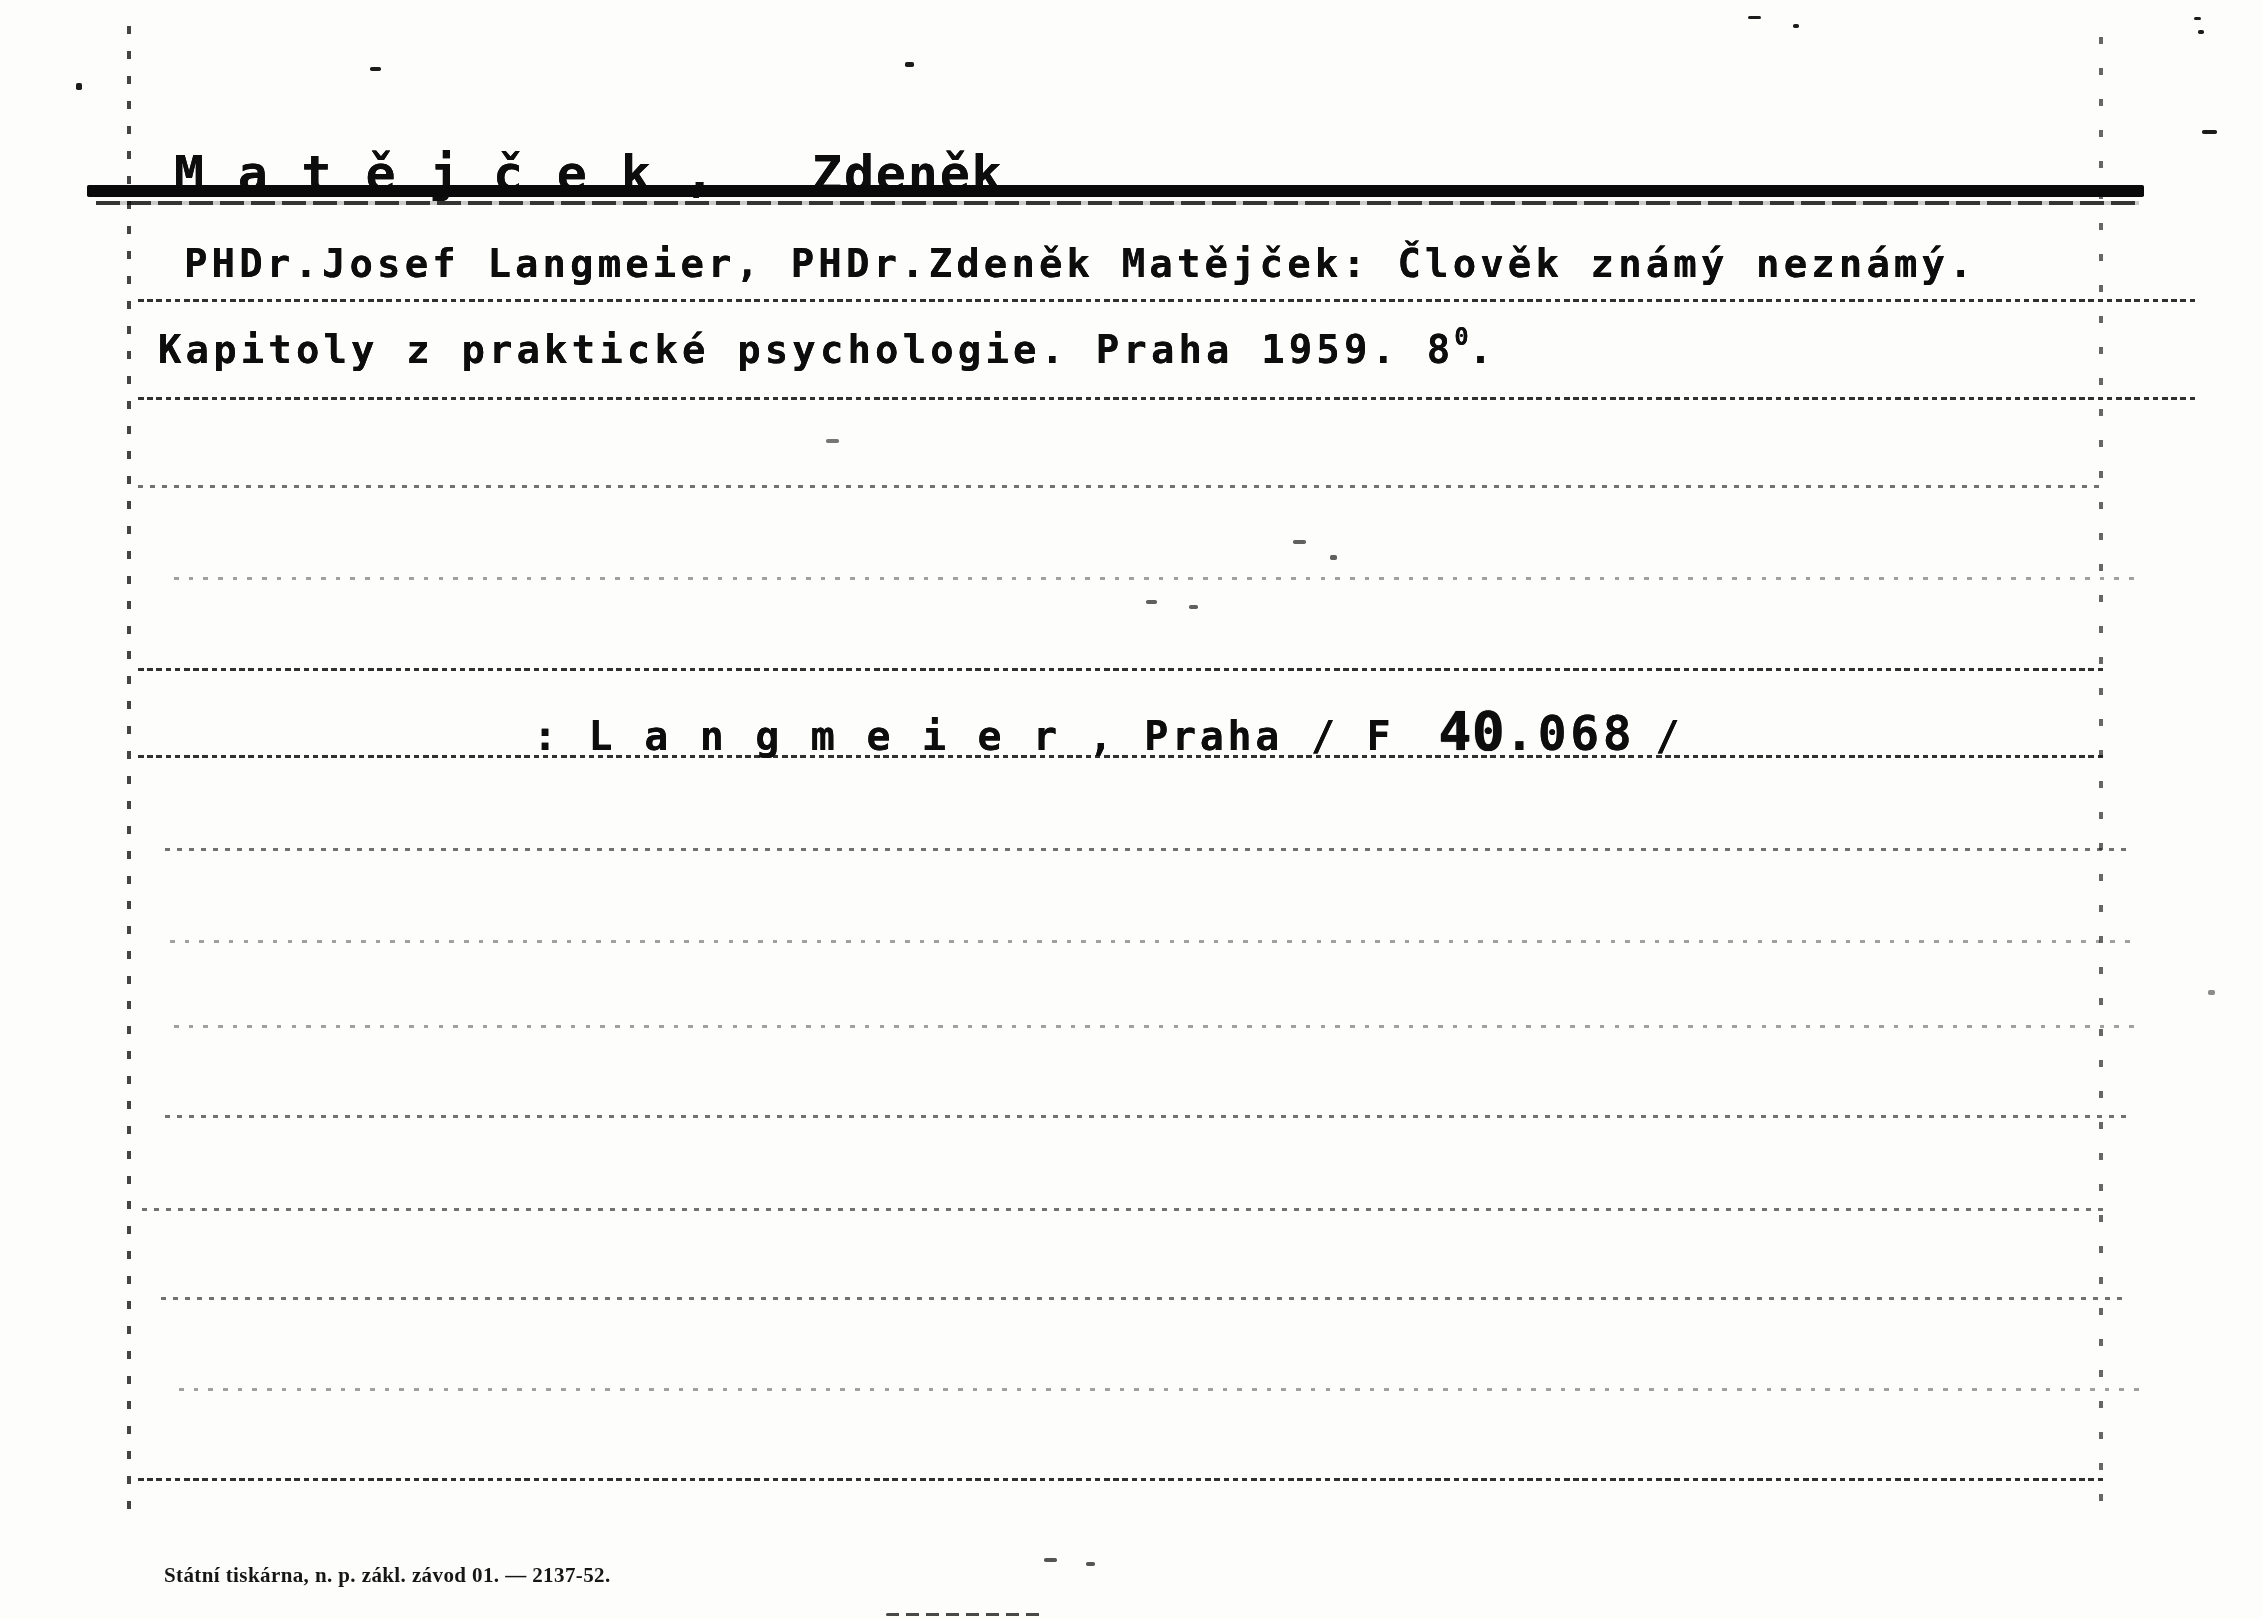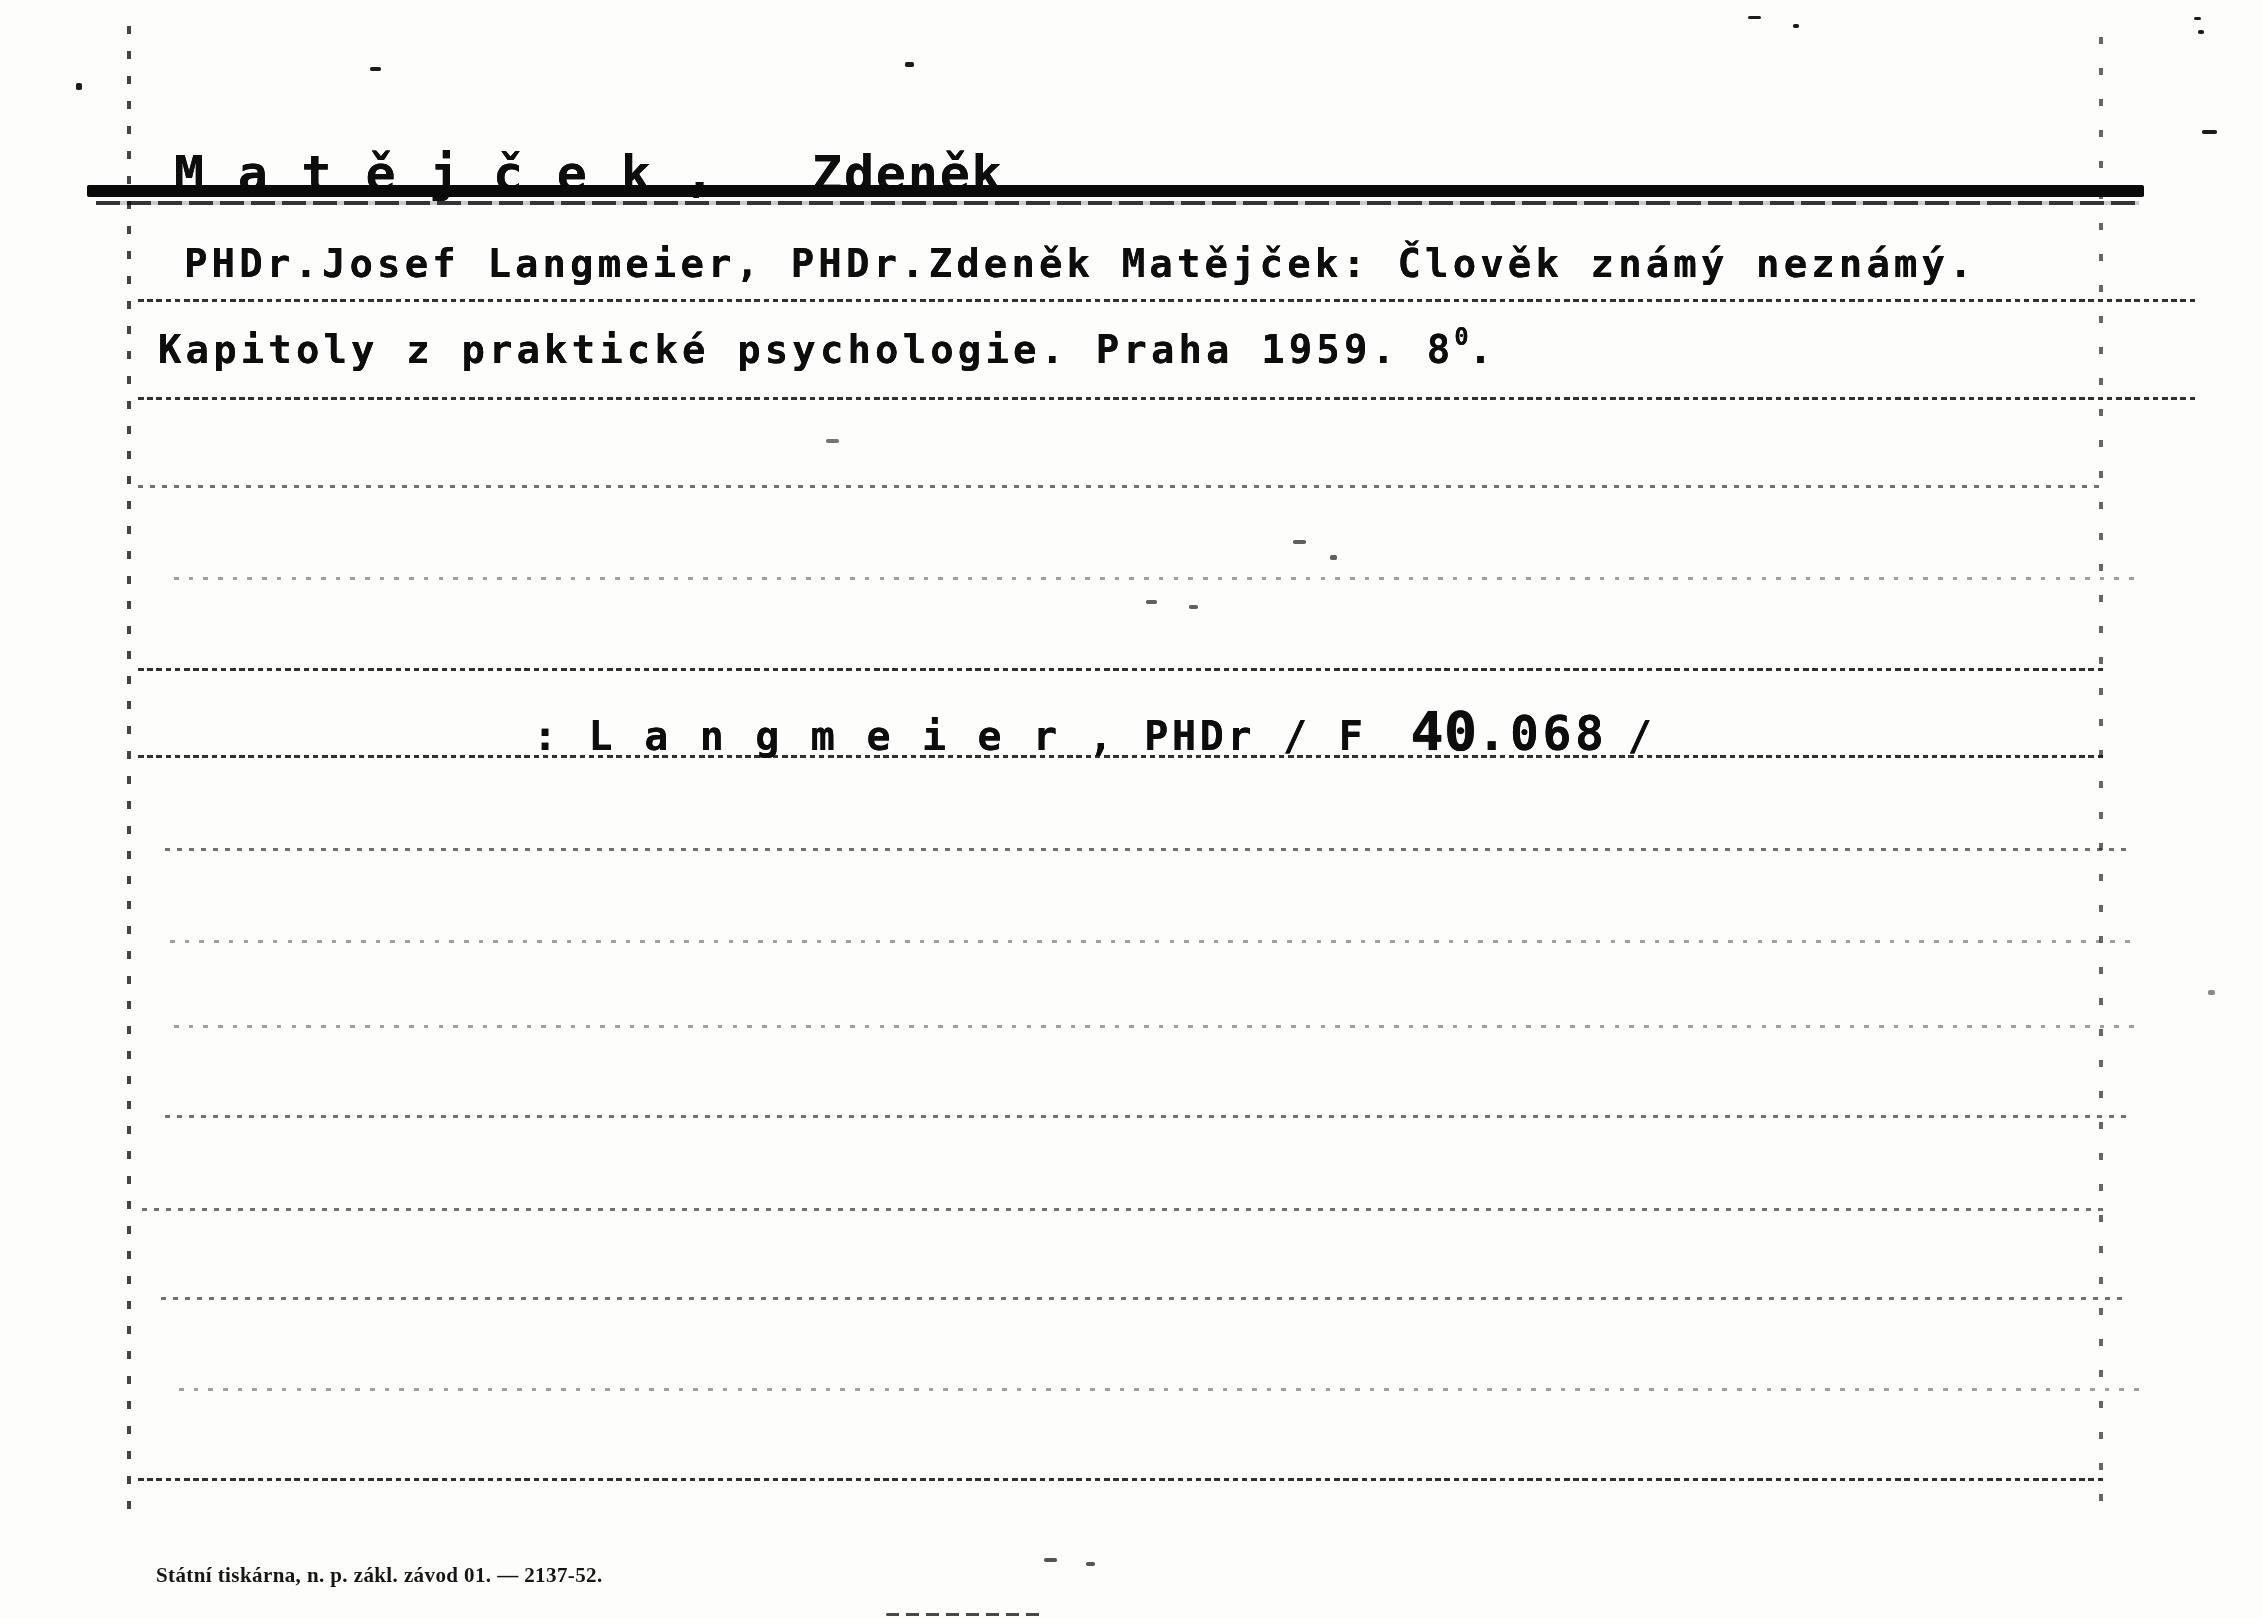--- a/index.html
+++ b/index.html
@@ -48,21 +48,21 @@
   .call-bold{
     font-size:54px;
     margin-left:44px;
     letter-spacing:0.9px;
     text-shadow:0.9px 0 0 #0d0d0d, 0 0 0.9px #0d0d0d;
   }
   .call-rest{ font-size:48px; }
   .slash-end{ margin-left:20px; }
   .imprint{
     position:absolute;
-    left:156px; top:1563px;
+    left:164px; top:1563px;
     font-family:"Liberation Serif", serif;
     font-size:21px;
     font-weight:bold;
     color:#161616;
     white-space:pre;
     letter-spacing:0.4px;
   }
   
   .divider-thick{
     position:absolute;
@@ -131,21 +131,21 @@
   <div class="rule strong" style="top:755px"></div>
   <div class="rule med" style="top:848px; left:165px"></div>
   <div class="rule faint" style="top:940px; left:170px"></div>
   <div class="rule faint" style="top:1025px; left:174px"></div>
   <div class="rule med" style="top:1115px; left:165px"></div>
   <div class="rule med" style="top:1208px; left:142px"></div>
   <div class="rule med" style="top:1297px; left:161px"></div>
   <div class="rule faint" style="top:1388px; left:179px"></div>
   <div class="rule strong" style="top:1478px"></div>
 
-  <div class="typed tracing"><span>: L a n g m e i e r , PHDr / F</span><span class="call-bold">40</span><span class="call-rest">.068</span><span class="slash-end">/</span></div>
+  <div class="typed tracing"><span>: L a n g m e i e r , Praha / F</span><span class="call-bold">40</span><span class="call-rest">.068</span><span class="slash-end">/</span></div>
 
   <div class="imprint">Státní tiskárna, n. p. zákl. závod 01. — 2137-52.</div>
 
   <div class="speck" style="left:76px;  top:83px;  width:5.5px;  height:7.3px"></div>
   <div class="speck" style="left:370px; top:67px;  width:11px; height:3.7px"></div>
   <div class="speck" style="left:905px; top:62px;  width:9.2px; height:4.6px"></div>
   <div class="speck" style="left:1748px;top:15.6px;  width:13px; height:3.7px"></div>
   <div class="speck" style="left:1793px;top:24px;  width:5.5px;  height:3.7px"></div>
   <div class="speck" style="left:2194px;top:16.5px;  width:7.3px;  height:3.7px"></div>
   <div class="speck" style="left:2198px;top:30px;  width:5.5px;  height:3.7px"></div>

